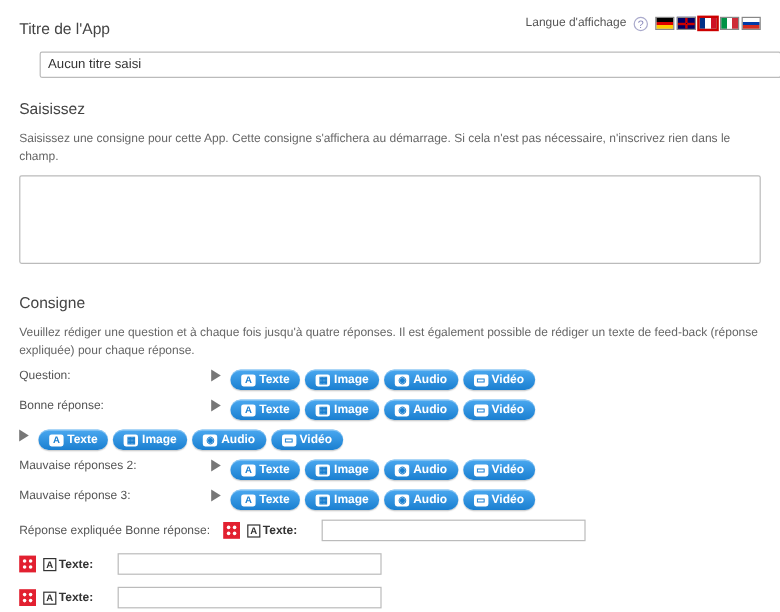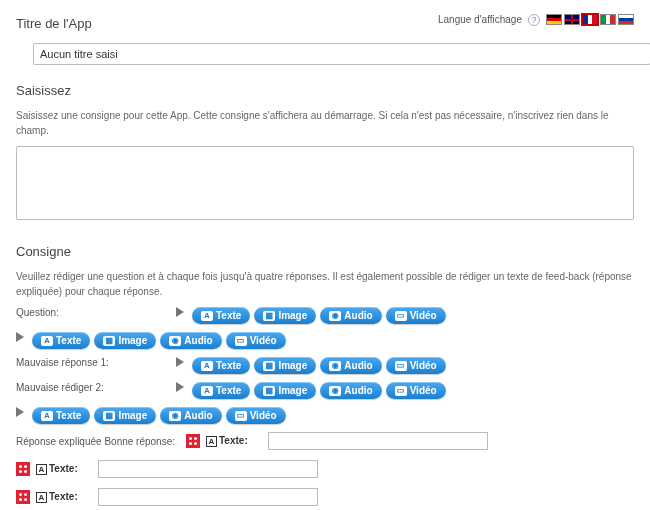--- a/index.html
+++ b/index.html
@@ -77,79 +77,80 @@
       <span class="pill">
         <span class="pico">◉</span>
         <span>Audio</span>
       </span>
       <span class="pill">
         <span class="pico">▭</span>
         <span>Vidéo</span>
       </span>
     </div>
     <div class="qrow">
+      <div class="qlabel">Bonne réponse:</div>
       <span class="arrow"></span>
       <span class="pill">
         <span class="pico">A</span>
         <span>Texte</span>
       </span>
       <span class="pill">
         <span class="pico">▦</span>
         <span>Image</span>
       </span>
       <span class="pill">
         <span class="pico">◉</span>
         <span>Audio</span>
       </span>
       <span class="pill">
         <span class="pico">▭</span>
         <span>Vidéo</span>
       </span>
     </div>
     <div class="qrow">
-      <div class="qlabel">Mauvaise réponse 1:</div>
       <span class="arrow"></span>
       <span class="pill">
         <span class="pico">A</span>
         <span>Texte</span>
       </span>
       <span class="pill">
         <span class="pico">▦</span>
         <span>Image</span>
       </span>
       <span class="pill">
         <span class="pico">◉</span>
         <span>Audio</span>
       </span>
       <span class="pill">
         <span class="pico">▭</span>
         <span>Vidéo</span>
       </span>
     </div>
     <div class="qrow">
-      <div class="qlabel">Mauvaise rédiger 2:</div>
+      <div class="qlabel">Mauvaise réponses 2:</div>
       <span class="arrow"></span>
       <span class="pill">
         <span class="pico">A</span>
         <span>Texte</span>
       </span>
       <span class="pill">
         <span class="pico">▦</span>
         <span>Image</span>
       </span>
       <span class="pill">
         <span class="pico">◉</span>
         <span>Audio</span>
       </span>
       <span class="pill">
         <span class="pico">▭</span>
         <span>Vidéo</span>
       </span>
     </div>
     <div class="qrow">
+      <div class="qlabel">Mauvaise réponse 3:</div>
       <span class="arrow"></span>
       <span class="pill">
         <span class="pico">A</span>
         <span>Texte</span>
       </span>
       <span class="pill">
         <span class="pico">▦</span>
         <span>Image</span>
       </span>
       <span class="pill">

